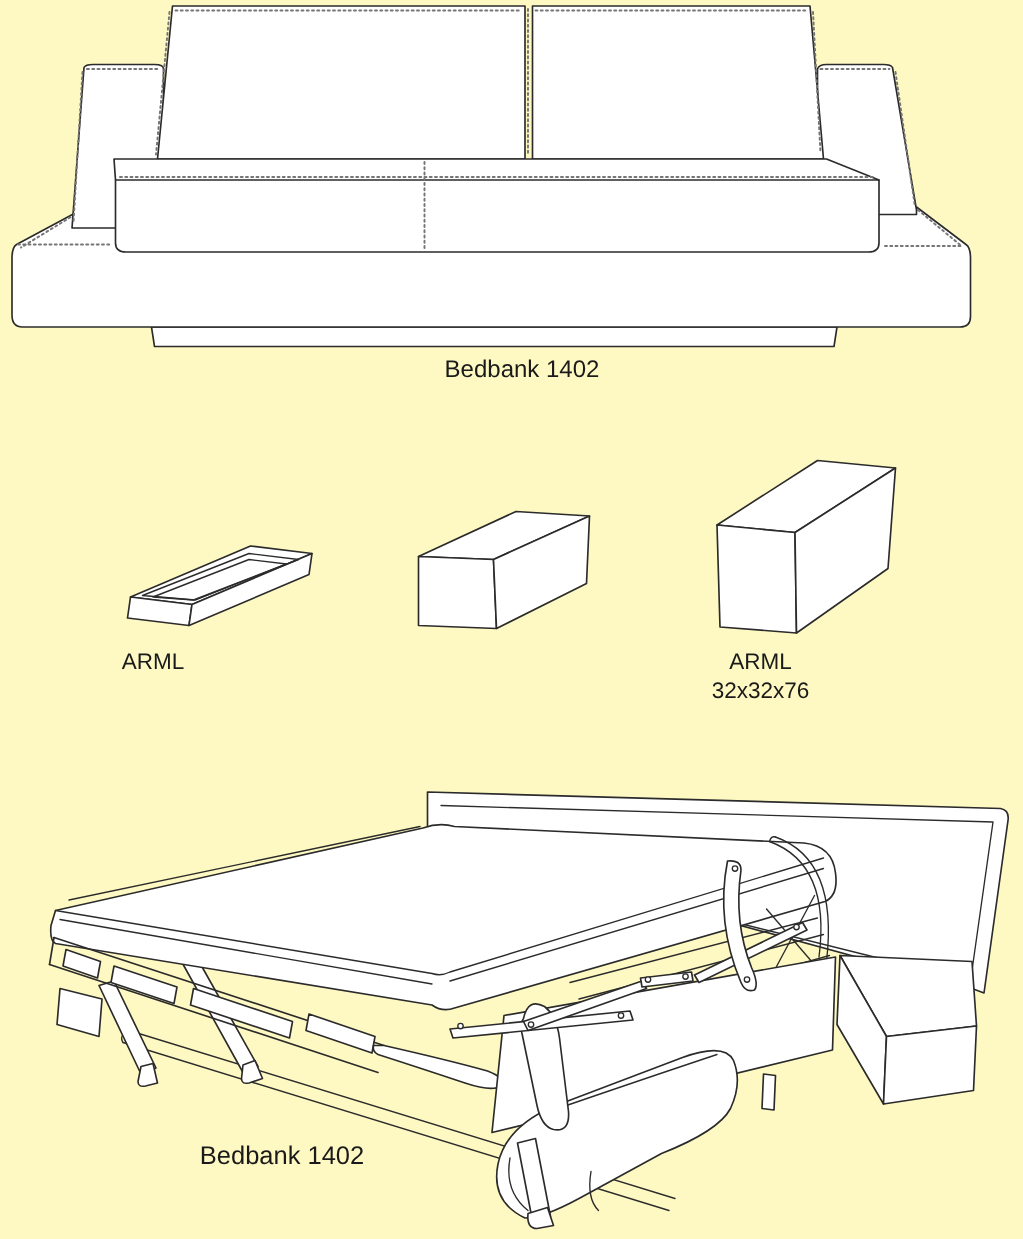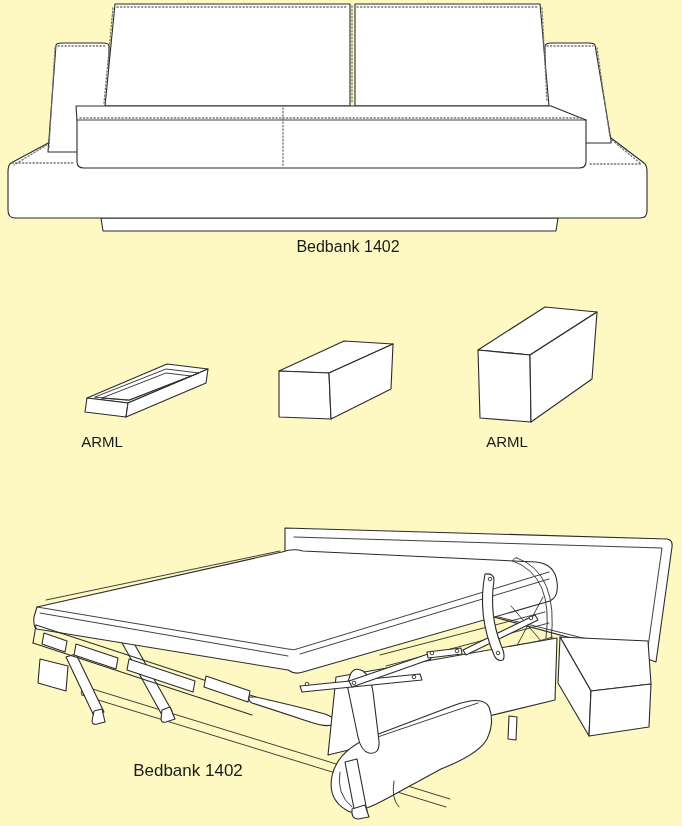--- a/index.html
+++ b/index.html
@@ -186,19 +186,20 @@
   </div>
 
   <div class="lbl" id="lbl-tray">
     <span class="l1">ARML</span>
     <span class="l2"></span>
   </div>
 
 
   <div class="lbl" id="lbl-arml">
     <span class="l1">ARML</span>
+    <span class="l2">32x32x76</span>
   </div>
 
   <div class="lbl" id="lbl-open">
     <span class="l1">Bedbank 1402</span>
   </div>
 
 </div>
 
 </body></html>

